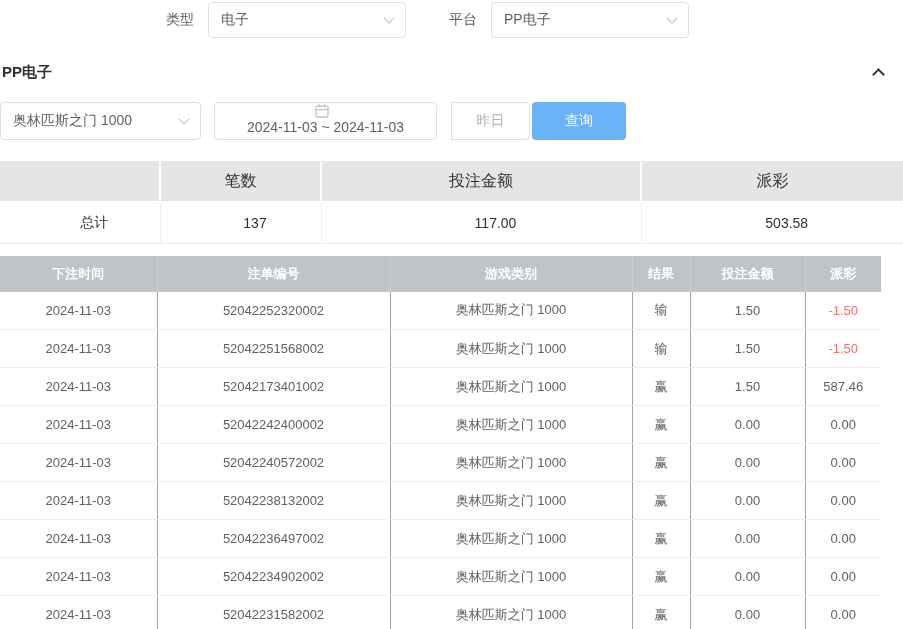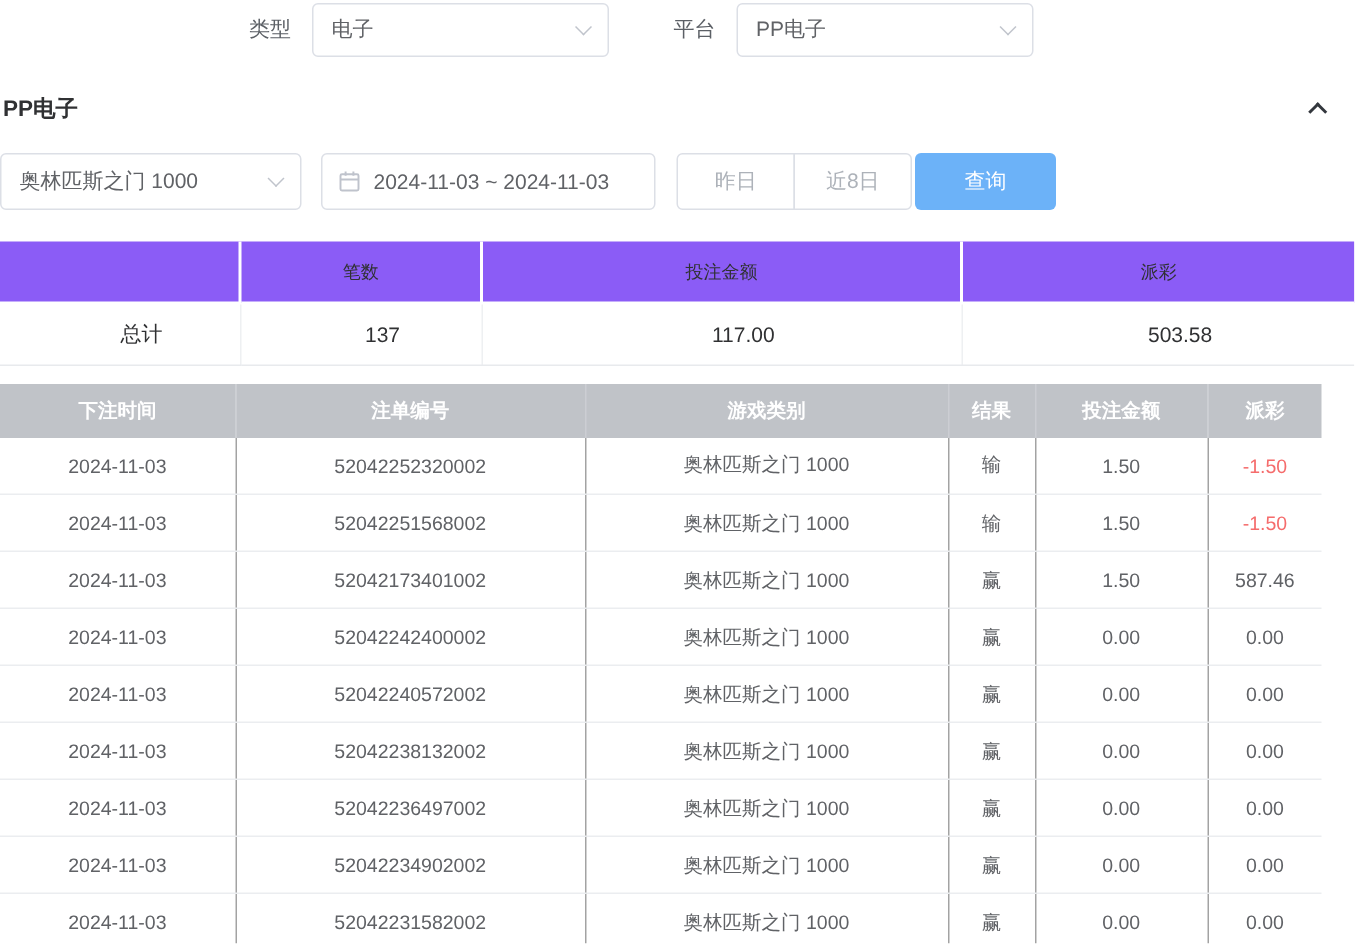--- a/index.html
+++ b/index.html
@@ -27,21 +27,21 @@
   .section-header { margin-top: 24px; display: flex; align-items: center; justify-content: space-between; padding: 0 20px 0 2px; height: 18px; }
   .section-title { font-size: 15px; font-weight: bold; color: #303133; }
   .chev-up { width: 9px; height: 9px; border-left: 2px solid #33373d; border-top: 2px solid #33373d; transform: rotate(45deg); margin-top: 4px; cursor: pointer; }
 
   
   .filter-row { margin-top: 21px; display: flex; align-items: center; height: 38px; }
   .game-select { width: 201px; height: 38px; }
   .date-picker {
     margin-left: 13px; width: 223px; height: 38px;
     border: 1px solid #dcdfe6; border-radius: 4px; background: #fff;
-    display: flex; align-items: center; padding: 0 10px; cursor: pointer;
+    display: flex; align-items: center; padding: 0 10px; cursor: pointer; flex-direction: column;
   }
   .date-picker .cal { flex: 0 0 auto; margin-right: 8px; display: block; }
   .date-value { font-size: 14px; color: #606266; white-space: nowrap; }
 
   .quick-group { display: flex; margin-left: 14px; }
   .qbtn {
     width: 79px; height: 38px; background: #fff; border: 1px solid #dcdfe6;
     color: #adb2b9; font-size: 14px; cursor: pointer; margin-left: -1px;
     font-family: "Liberation Sans", sans-serif;
   }
@@ -51,21 +51,21 @@
 
   .search-btn {
     margin-left: 2px; width: 94px; height: 38px; border: none; border-radius: 4px;
     background: #6cb2f8; color: #fff; font-size: 14px; cursor: pointer;
     font-family: "Liberation Sans", sans-serif;
   }
 
   
   .summary-table { width: 903px; margin-top: 21px; border-collapse: collapse; table-layout: fixed; }
   .summary-table th {
-    background: #8b5cf6; height: 41px; font-weight: normal; font-size: 12px; color: #303133;
+    background: #e5e5e5; height: 41px; font-weight: normal; font-size: 16px; color: #303133;
     border-right: 2px solid #fff; border-bottom: 2px solid #fff; text-align: center;
   }
   .summary-table th:last-child { border-right: none; }
   .summary-table td {
     height: 41px; text-align: center; font-size: 14px; color: #303133;
     border-bottom: 1px solid #e8eaed; border-right: 1px solid #eef0f2; background: #fff; padding-left: 29px;
   }
   .summary-table td:last-child { border-right: none; }
 
   
@@ -114,21 +114,20 @@
       <svg class="cal" width="16" height="16" viewBox="0 0 16 16">
         <rect x="2" y="3.2" width="12" height="10.8" rx="1" fill="none" stroke="#bfc3cc" stroke-width="1.3"></rect>
         <line x1="2" y1="6.6" x2="14" y2="6.6" stroke="#bfc3cc" stroke-width="1.3"></line>
         <line x1="5.4" y1="1.4" x2="5.4" y2="4.2" stroke="#bfc3cc" stroke-width="1.3"></line>
         <line x1="10.6" y1="1.4" x2="10.6" y2="4.2" stroke="#bfc3cc" stroke-width="1.3"></line>
       </svg>
       <span class="date-value">2024-11-03 ~ 2024-11-03</span>
     </div>
     <div class="quick-group">
         <button class="qbtn">昨日</button>
-        <button class="qbtn">近8日</button>
       </div>
     <button class="search-btn">查询</button>
   </div>
 
   <table class="summary-table">
     <colgroup>
         <col style="width:160px">
         <col style="width:161px">
         <col style="width:320px">
         <col style="width:262px">

